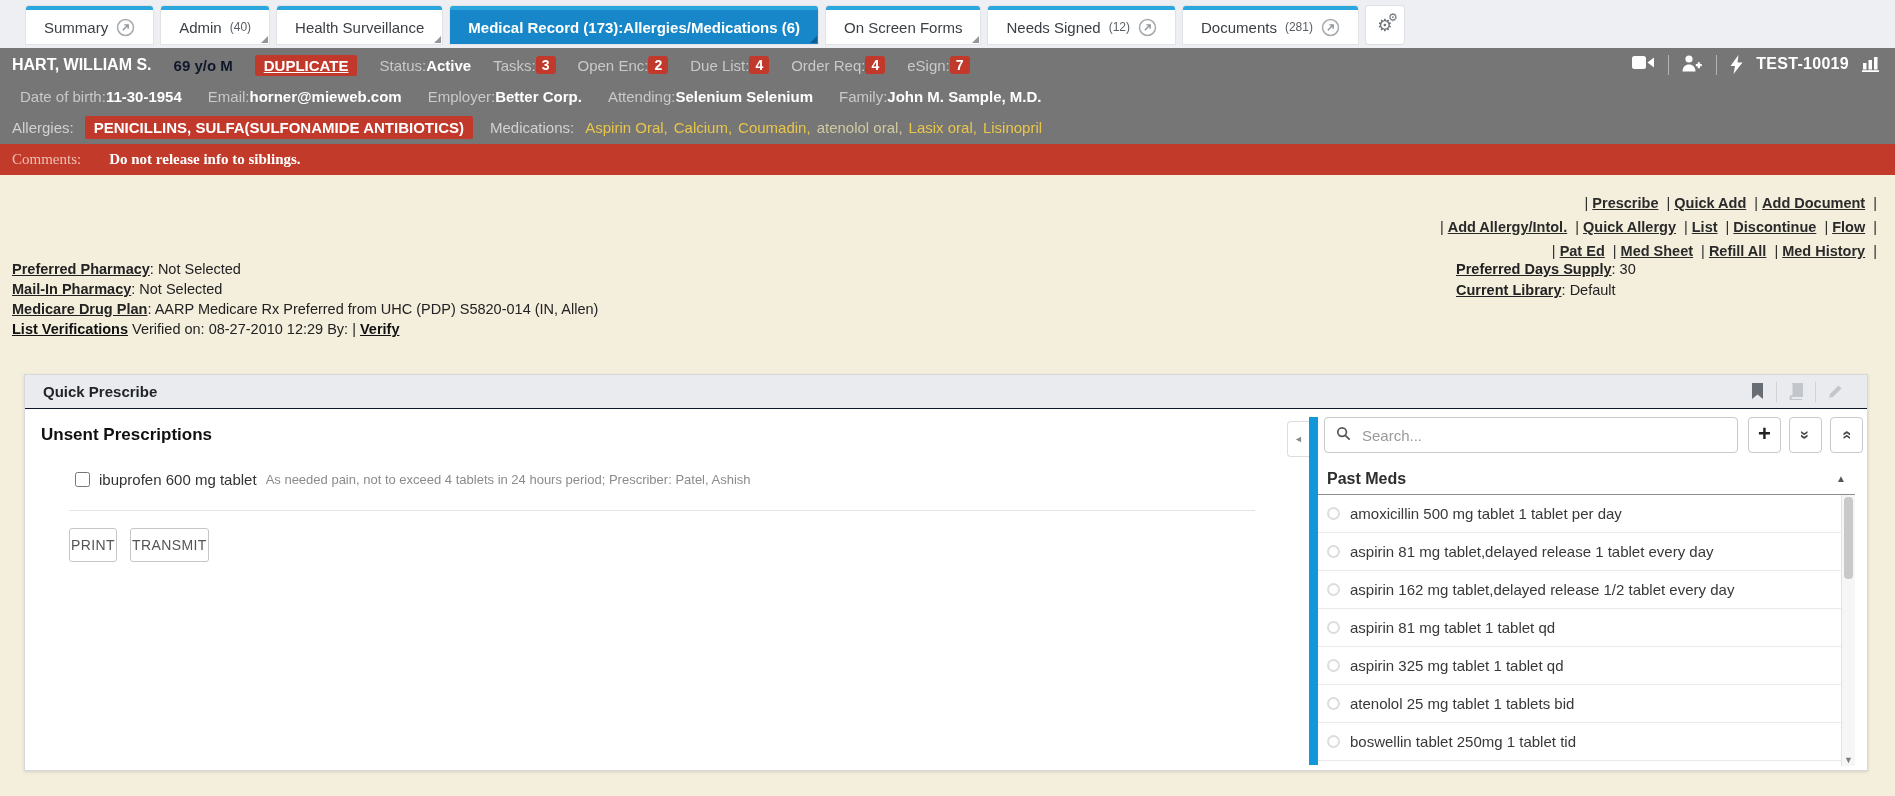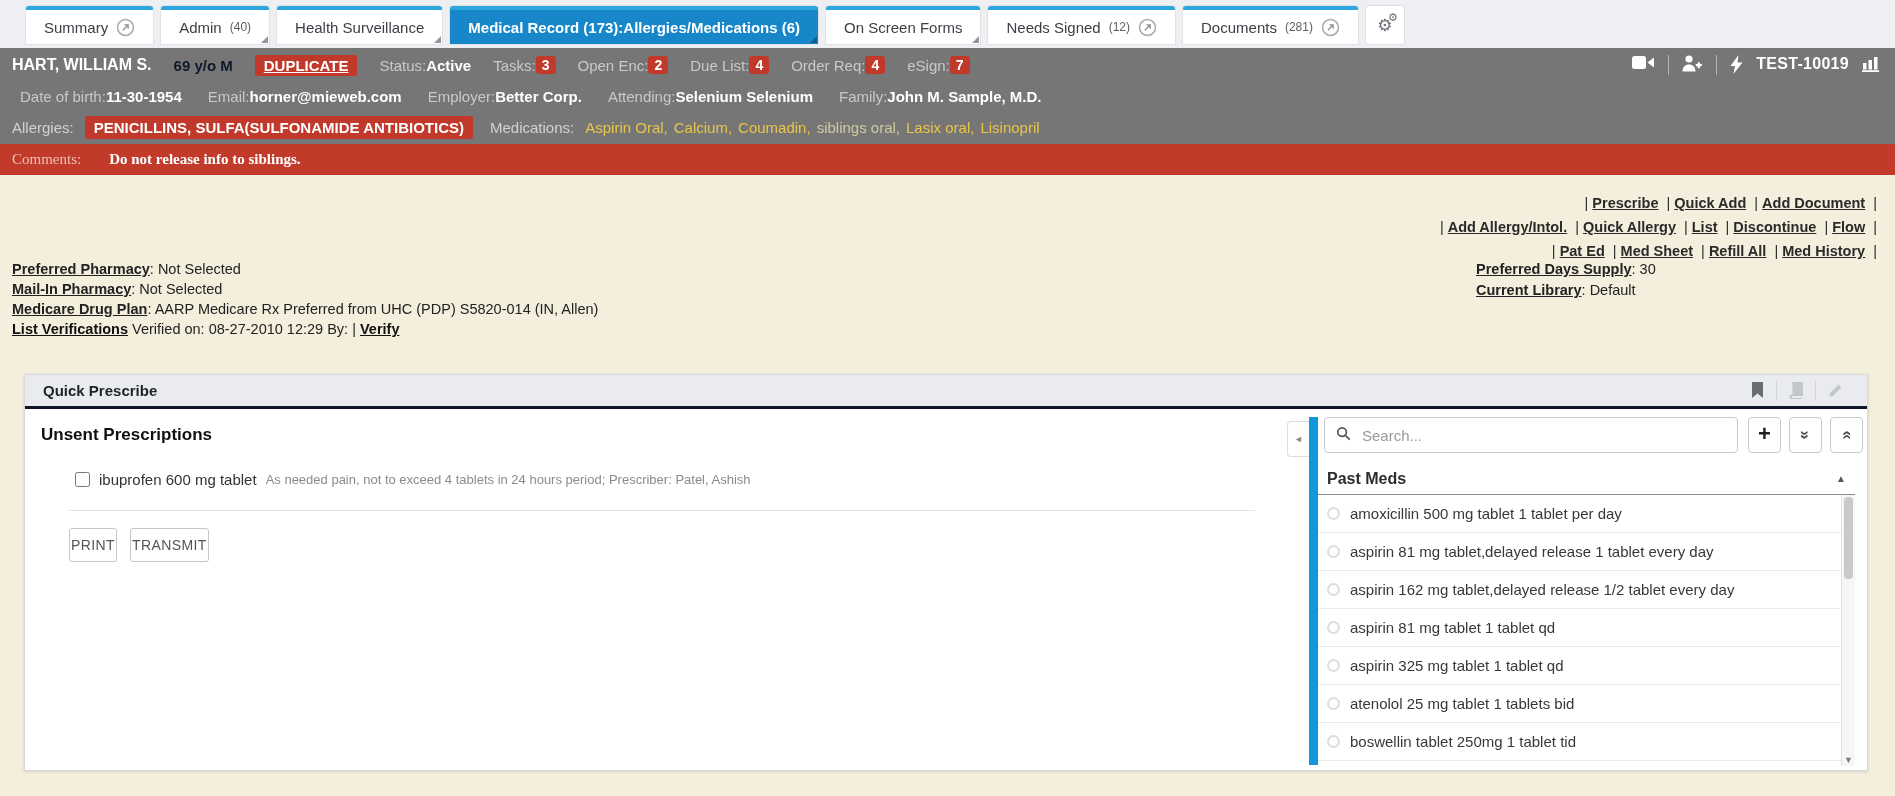--- a/index.html
+++ b/index.html
@@ -54,30 +54,30 @@
          gap:28px; padding:0 12px; font-size:15px;font-family:Liberation Serif, serif; }
   .comments .lab { color:#eec0b5; }
   .comments .val { color:#fff; font-weight:bold; }
   
   .content { position:relative; background:#f4eedd; height:621px; }
   .links-block { position:absolute; top:16px; right:14px; text-align:right;
          font-size:14.5px; line-height:24px; color:#2a2a2a; }
   .links-block a { color:#2a2a2a; text-decoration:underline; font-weight:600; cursor:pointer; }
   .sep::before { content:"|"; margin:0 4px; color:#2a2a2a; }
   .rightinfo { position:absolute; top:84px; left:1456px; font-size:14.5px;
-         line-height:21px; color:#222;margin-left:20px; }
+         line-height:21px; color:#222; }
   .leftinfo { position:absolute; top:84px; left:12px; font-size:14.5px;
          line-height:20px; color:#222; }
   .u600 { color:#222; text-decoration:underline; font-weight:600; cursor:pointer; }
   .u700 { color:#111; text-decoration:underline; font-weight:bold; cursor:pointer; }
   .colon::after { content:": "; white-space:pre; }
   
   .card { position:absolute; left:24px; top:199px; width:1844px; height:397px;
          background:#fff; border:1px solid #d8d8d8; box-shadow:0 1px 3px rgba(0,0,0,.12); }
-  .card-head { height:34px; background:#e9ebee; border-bottom:3px solid #0f172a;
+  .card-head { height:34px; background:#e9ebee; border-bottom:1px solid #0f172a;
          display:flex; align-items:center; padding:0 18px; }
   .card-title { font-weight:bold; font-size:15px; color:#1f2328; }
   .head-icons { margin-left:auto; display:flex; align-items:center; }
   .hic { width:28px; display:flex; justify-content:center; cursor:pointer; }
   .hdiv { width:1px; height:20px; background:#d0d3d7; margin:0 5px; }
   .card-body { position:relative; height:361px; }
   .unsent-title { position:absolute; left:16px; top:16px; font-size:17px;
          font-weight:bold; color:#101010; }
   .rx-row { position:absolute; left:50px; top:62px; display:flex; align-items:center; gap:9px; }
   .rx-row input { width:15px; height:15px; margin:0; cursor:pointer; }
@@ -258,21 +258,21 @@
     </span>
   </div>
   <div class="prow3">
     <span class="lab">Allergies:</span>
     <span class="allergy-badge">PENICILLINS, SULFA(SULFONAMIDE ANTIBIOTICS)</span>
     <span class="lab" style="margin-left:6px;">Medications:</span>
     <span class="medwrap">
       <span class="med-link">Aspirin Oral</span>
       <span class="med-link">Calcium</span>
       <span class="med-link">Coumadin</span>
-      <span class="med-link muted">siblings oral</span>
+      <span class="med-link muted">atenolol oral</span>
       <span class="med-link">Lasix oral</span>
       <span class="med-link">Lisinopril</span>
     </span>
   </div>
 </div>
 
 <div class="comments">
   <span class="lab">Comments:</span>
   <span class="val">Do not release info to siblings.</span>
 </div>

